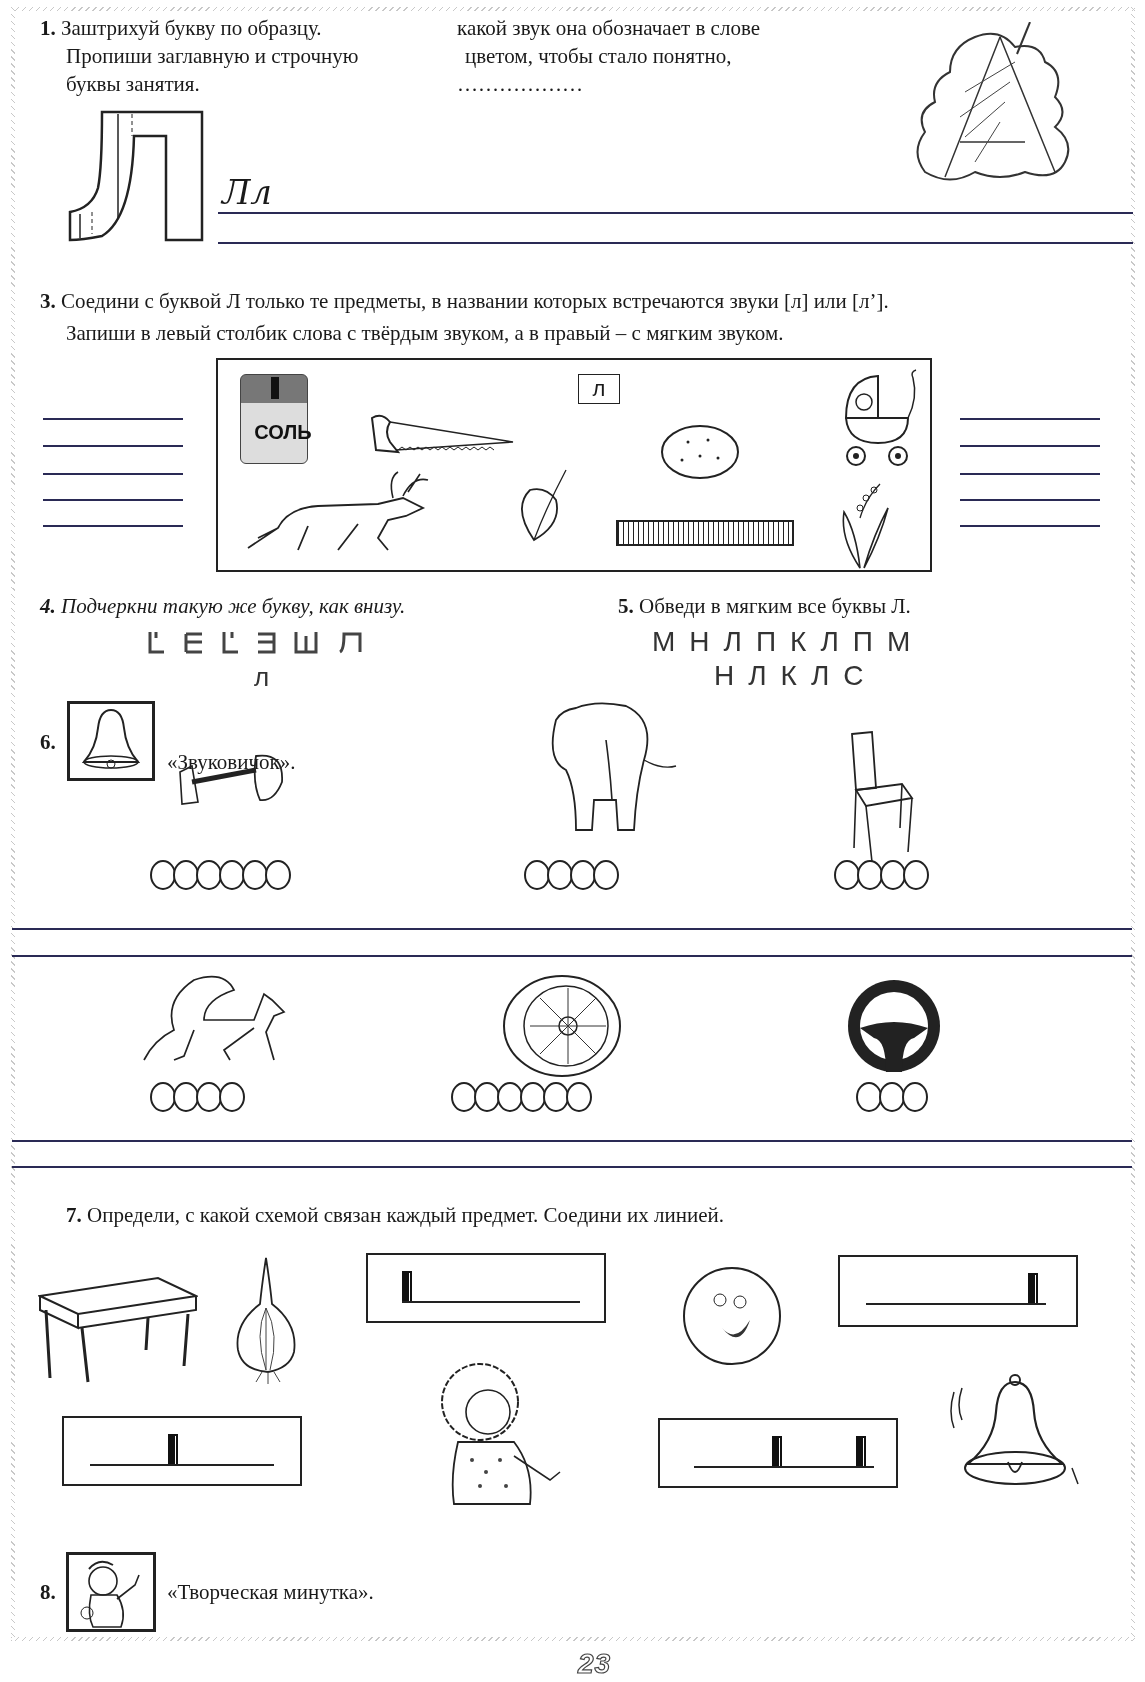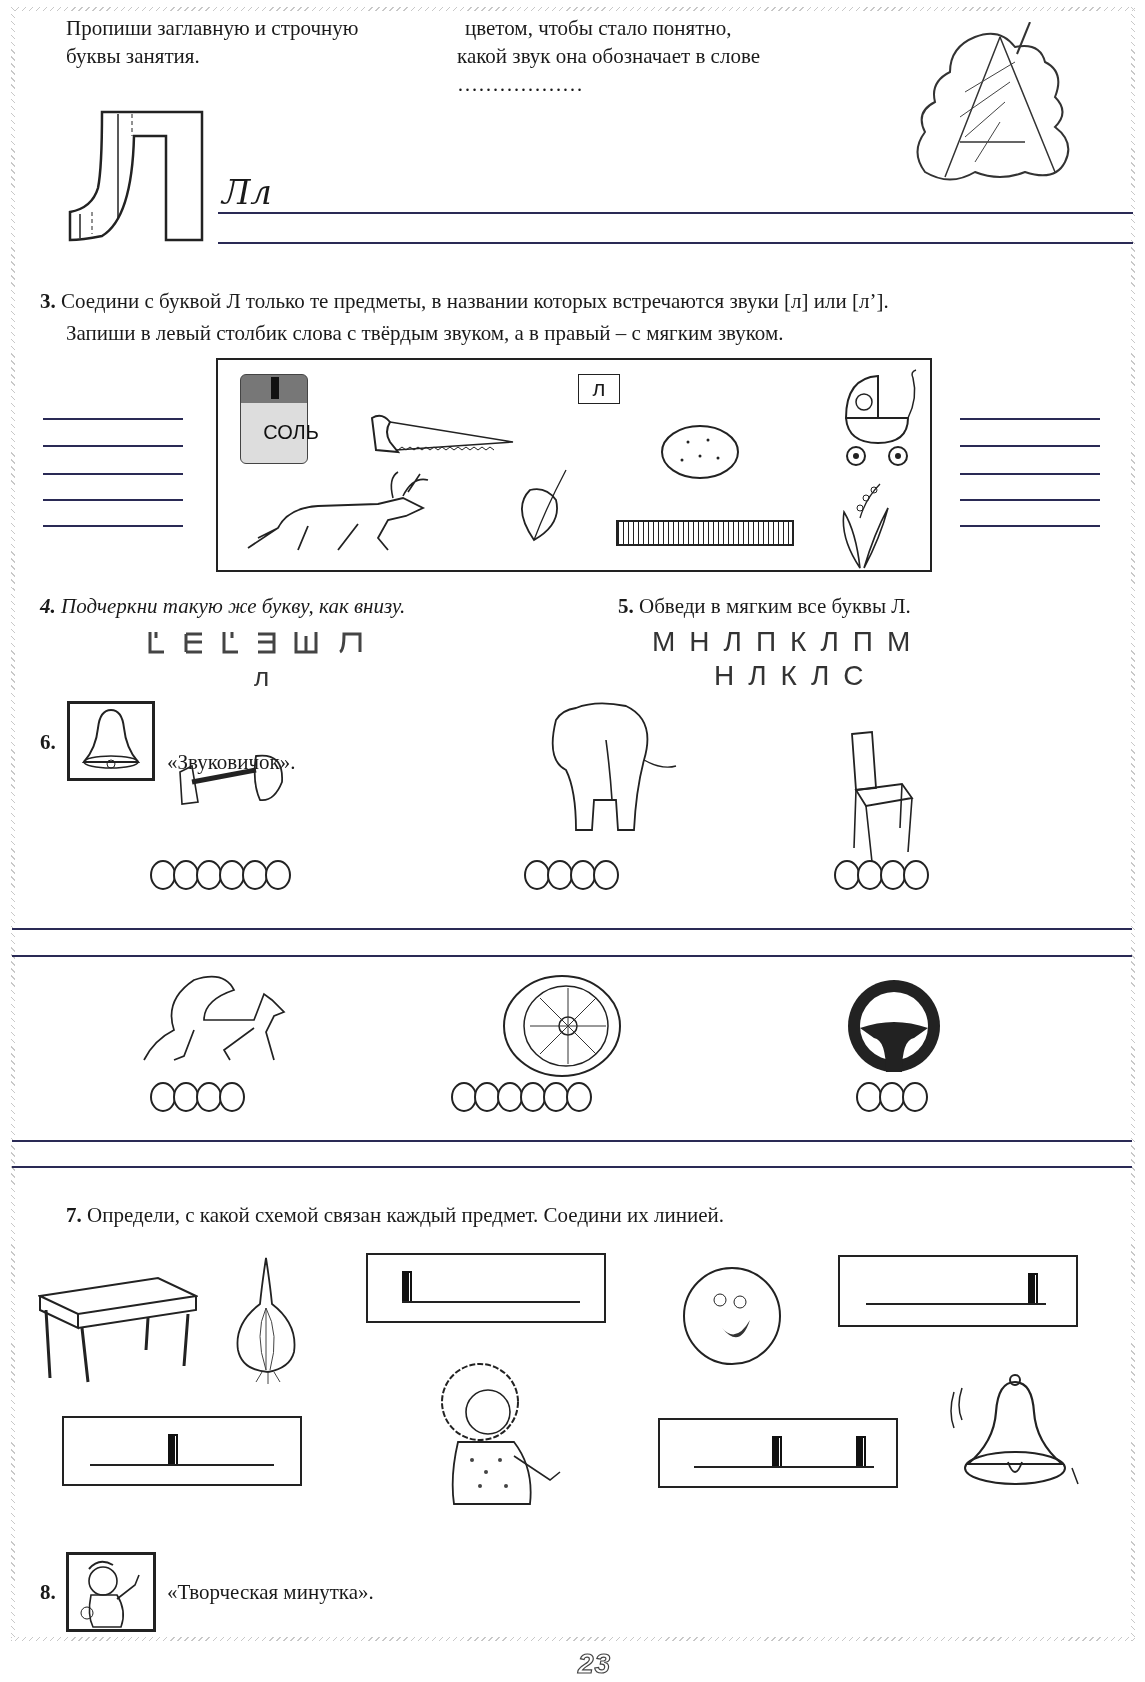--- a/index.html
+++ b/index.html
@@ -26,37 +26,38 @@
   .scheme { position: absolute; border: 2px solid #222; background: #fff; }
   .scheme .base { position: absolute; height: 2px; background: #222; }
   .scheme .tick { position: absolute; width: 10px; height: 30px; border-left: 7px solid #111; border-right: 2px solid #111; border-top: 2px solid #111; }
 </style>
 </head>
 <body>
 
 <div class="frame"></div>
 
 <div class="abs task" style="left:40px;top:14px;">
+  <div><b>1.</b> <span>Заштрихуй букву по образцу.</span></div>
   <div style="padding-left:26px"><span>Пропиши заглавную и строчную</span></div>
   <div style="padding-left:26px"><span>буквы занятия.</span></div>
 </div>
 <svg class="abs" style="left:62px;top:108px" width="150" height="140">
   <path d="M40 4 H140 V132 H104 V28 H72 Q70 110 40 128 Q20 132 8 132 V104 Q30 100 36 80 Q40 60 40 4 Z" fill="none" stroke="#222" stroke-width="2.5"></path>
   <line x1="56" y1="6" x2="56" y2="110" stroke="#222" stroke-width="1.5"></line>
   <line x1="70" y1="6" x2="70" y2="28" stroke="#222" stroke-width="1" stroke-dasharray="4 3"></line>
   <line x1="18" y1="106" x2="18" y2="130" stroke="#222" stroke-width="1.5"></line>
   <line x1="30" y1="104" x2="30" y2="126" stroke="#222" stroke-width="1" stroke-dasharray="4 3"></line>
 </svg>
 <div class="abs" style="left:222px;top:172px;font-size:34px;font-style:italic;font-family:'DejaVu Serif',serif;">Лл</div>
 <div class="hline" style="left:218px;top:212px;width:915px;"></div>
 <div class="hline" style="left:218px;top:242px;width:915px;"></div>
 
 <div class="abs task" style="left:445px;top:14px;">
+  <div style="padding-left:12px"><span>какой звук она обозначает в слове</span></div>
   <div style="padding-left:20px"><span>цветом, чтобы стало понятно,</span></div>
-  <div style="padding-left:12px"><span>какой звук она обозначает в слове</span></div>
   <div style="padding-left:12px"><span>………………</span></div>
 </div>
 <svg class="abs" style="left:905px;top:22px" width="200" height="170">
   <path d="M20 150 Q5 130 20 110 Q10 90 30 80 Q25 60 45 50 Q45 25 70 15 Q95 5 110 25 Q135 20 140 40 Q160 50 150 75 Q165 90 150 105 Q170 120 160 140 Q150 160 120 150 Q95 160 70 150 Q45 165 20 150 Z" fill="none" stroke="#333" stroke-width="2"></path>
   <path d="M95 15 L40 155 M95 15 L150 150 M55 120 L120 120" fill="none" stroke="#333" stroke-width="1.5"></path>
   <path d="M125 0 L112 32" stroke="#333" stroke-width="2"></path>
   <path d="M110 40 L60 70 M105 60 L55 95 M100 80 L60 115 M95 100 L70 140" stroke="#444" stroke-width="1"></path>
 </svg>
 
 <div class="abs task" style="left:40px;top:287px;">
@@ -77,21 +78,21 @@
   <div class="hline" style="left:960px;top:473px;width:140px;"></div>
   <div class="hline" style="left:960px;top:499px;width:140px;"></div>
   <div class="hline" style="left:960px;top:525px;width:140px;"></div>
 </div>
 
 <div class="abs" style="left:216px;top:358px;width:716px;height:214px;border:2px solid #222;">
   <div class="abs sans" style="left:360px;top:14px;width:42px;height:30px;border:1.5px solid #222;text-align:center;font-size:22px;line-height:27px;">л</div>
 
   <div class="abs" style="left:22px;top:14px;width:68px;height:90px;border-radius:6px;background:linear-gradient(#777 0 32%, #ddd 32% 100%);border:1.5px solid #444;">
     <div class="abs" style="left:30px;top:2px;width:8px;height:22px;background:#111"></div>
-    <div class="abs sans" style="left:16px;top:46px;width:68px;text-align:center;font-weight:normal;font-size:20px;color:#111;">СОЛЬ</div>
+    <div class="abs sans" style="left:8px;top:46px;width:68px;text-align:center;font-weight:bold;font-size:20px;color:#111;">СОЛЬ</div>
   </div>
 
   <svg class="abs" style="left:150px;top:52px" width="150" height="44">
     <path d="M4 6 Q14 0 22 10 Q16 20 22 30 L30 40 L8 38 Z" fill="none" stroke="#222" stroke-width="2"></path>
     <path d="M22 10 L145 30 L28 38" fill="none" stroke="#222" stroke-width="1.5"></path>
     <path d="M30 38 l4 -3 l4 3 l4 -3 l4 3 l4 -3 l4 3 l4 -3 l4 3 l4 -3 l4 3 l4 -3 l4 3 l4 -3 l4 3 l4 -3 l4 3 l4 -3 l4 3 l4 -3 l4 3 l4 -3 l4 3 l4 -3 l4 3" fill="none" stroke="#222" stroke-width="1"></path>
   </svg>
 
   <svg class="abs" style="left:440px;top:62px" width="84" height="60">
     <ellipse cx="42" cy="30" rx="38" ry="26" fill="none" stroke="#222" stroke-width="2"></ellipse>

